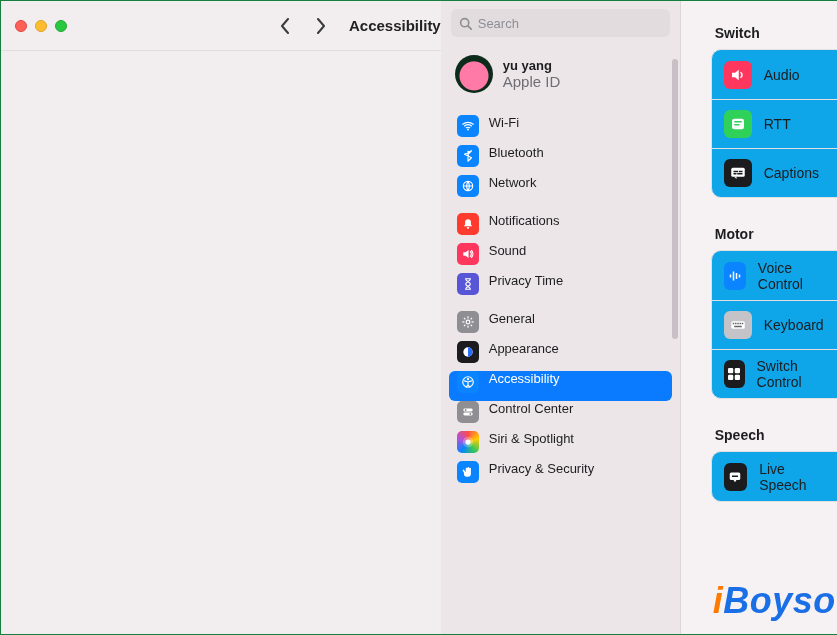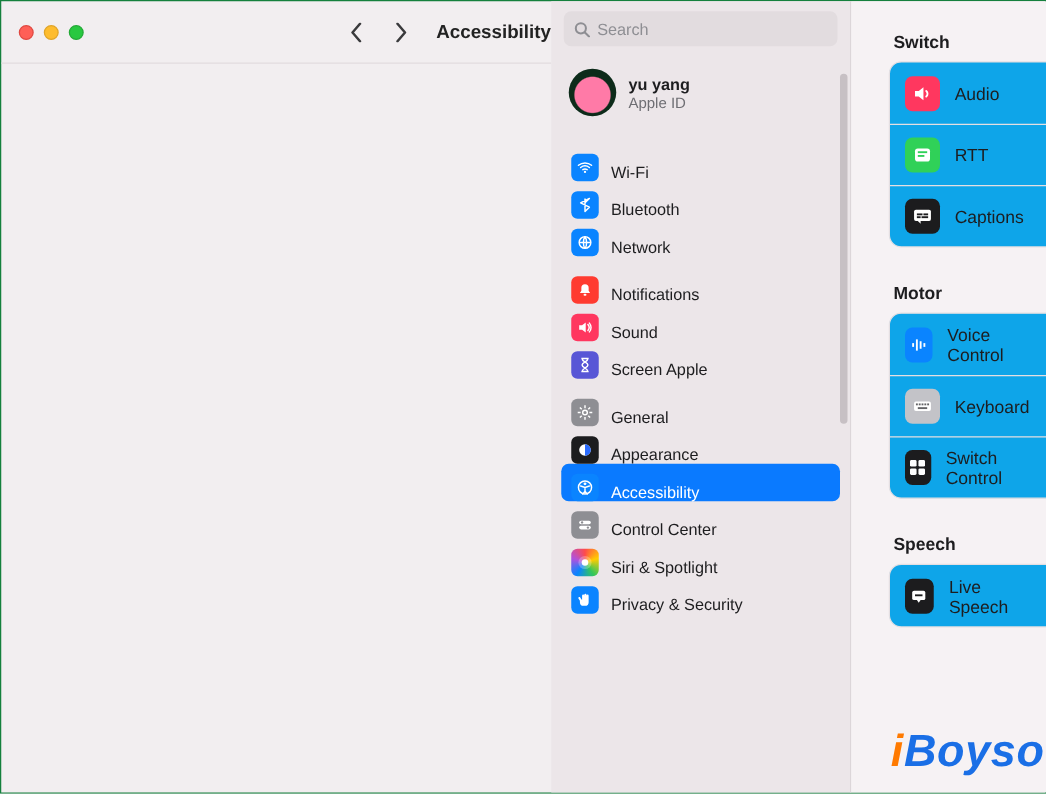--- a/index.html
+++ b/index.html
@@ -57,28 +57,28 @@
   .search input::placeholder { color: #8e8e93; }
   .user-row {
     display: flex; align-items: center; gap: 10px;
     padding: 10px 14px 14px 14px;
   }
   .avatar {
     width: 38px; height: 38px; border-radius: 50%;
     background: radial-gradient(circle at 50% 55%, #ff7aa7 0 14px, #0d2b1a 15px 40px);
   }
   .user-name { font-size: 13px; font-weight: 600; color: #1d1d1f; }
-  .user-sub { font-size: 12px; color: #6e6e73; }
+  .user-sub { font-size: 15px; color: #6e6e73; }
 
   .side-scroll {
     flex: 1; overflow: hidden; padding: 0 8px 12px 8px;
   }
   .side-group { margin-top: 8px; }
   .side-item {
-    display: flex; align-items: flex-end; gap: 10px;
+    display: flex; align-items: flex-start; gap: 10px;
     height: 30px; padding: 0 8px; border-radius: 6px;
     font-size: 13px; cursor: pointer; color: #1d1d1f;
   }
   .side-item.selected { background: #0a7aff; color: #fff; }
   .side-item .icon-box {
     width: 22px; height: 22px; border-radius: 5px;
     display: inline-flex; align-items: center; justify-content: center;
     color: #fff;
   }
   .side-scrollbar {
@@ -236,21 +236,21 @@
                 </svg>
               </span>
               <span>Sound</span>
             </div>
             <div class="side-item">
               <span class="icon-box c-indigo">
                 <svg width="14" height="14" viewBox="0 0 24 24">
                   <path d="M7 3h10M7 21h10M8 3c0 5 8 5 8 9s-8 4-8 9M16 3c0 5-8 5-8 9s8 4 8 9" fill="none" stroke="white" stroke-width="2"></path>
                 </svg>
               </span>
-              <span>Screen Apple</span>
+              <span>Privacy Time</span>
             </div>
           </div>
           <div class="side-group">
             <div class="side-item">
               <span class="icon-box c-gray">
                 <svg width="14" height="14" viewBox="0 0 24 24">
                   <circle cx="12" cy="12" r="3.2" fill="none" stroke="white" stroke-width="2"></circle>
                   <g stroke="white" stroke-width="2">
                     <line x1="12" y1="2" x2="12" y2="6"></line>
                     <line x1="12" y1="18" x2="12" y2="22"></line>

